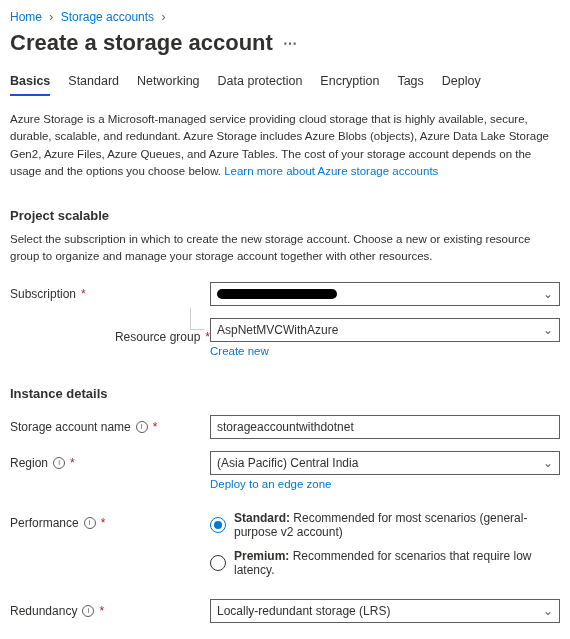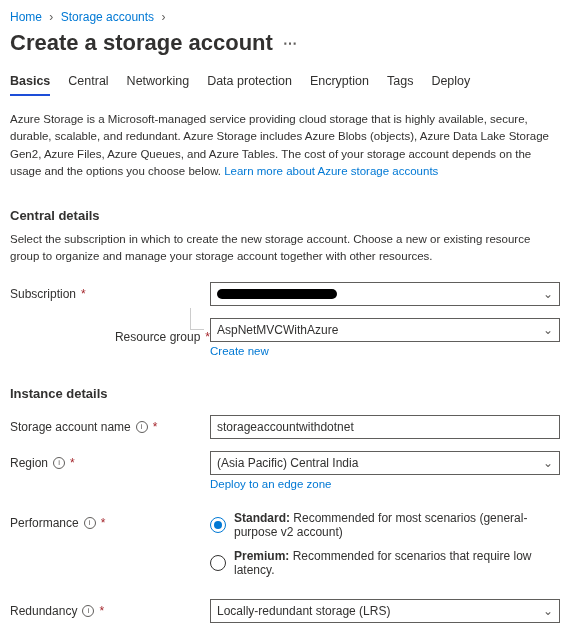--- a/index.html
+++ b/index.html
@@ -56,33 +56,33 @@
   <span class="sep">›</span>
 </div>
 
 <h1 class="page-title">
   <span>Create a storage account</span>
   <span class="ellipsis">⋯</span>
 </h1>
 
 <div class="tabs">
   <div class="tab active">Basics</div>
-  <div class="tab">Central</div>
+  <div class="tab">Standard</div>
   <div class="tab">Networking</div>
   <div class="tab">Data protection</div>
   <div class="tab">Encryption</div>
   <div class="tab">Tags</div>
   <div class="tab">Deploy</div>
 </div>
 
 <p class="intro">
   <span>Azure Storage is a Microsoft-managed service providing cloud storage that is highly available, secure, durable, scalable, and redundant. Azure Storage includes Azure Blobs (objects), Azure Data Lake Storage Gen2, Azure Files, Azure Queues, and Azure Tables. The cost of your storage account depends on the usage and the options you choose below. </span><a>Learn more about Azure storage accounts</a>
 </p>
 
-<div class="section-title">Central details</div>
+<div class="section-title">Project scalable</div>
 <p class="section-sub">Select the subscription in which to create the new storage account. Choose a new or existing resource group to organize and manage your storage account together with other resources.</p>
 
 <div class="form-row">
   <div class="form-label">
     <span>Subscription</span> 
       <span class="req">*</span>
   </div>
   <div class="form-control">
     <div class="select">
       <span class="redacted"></span>

